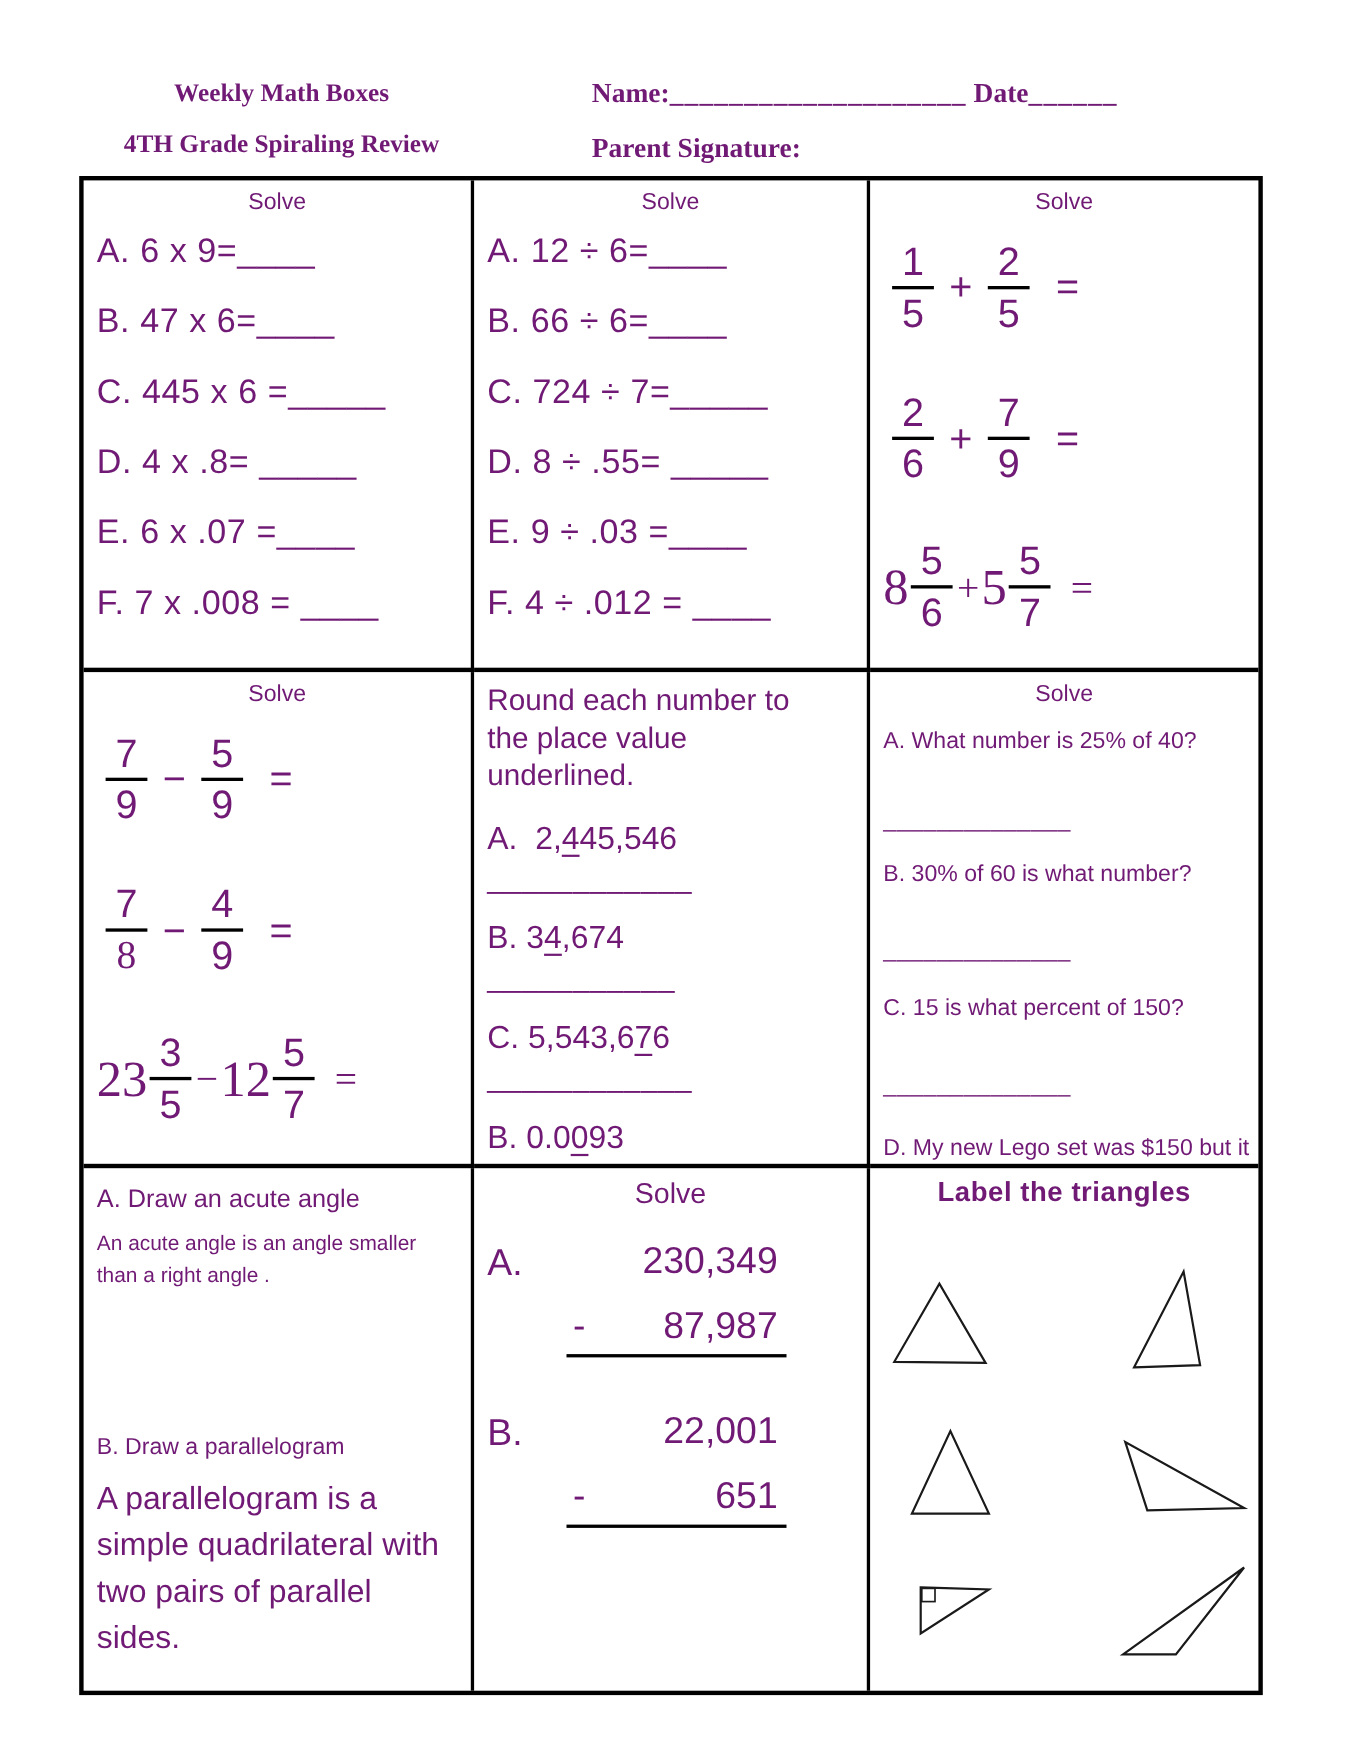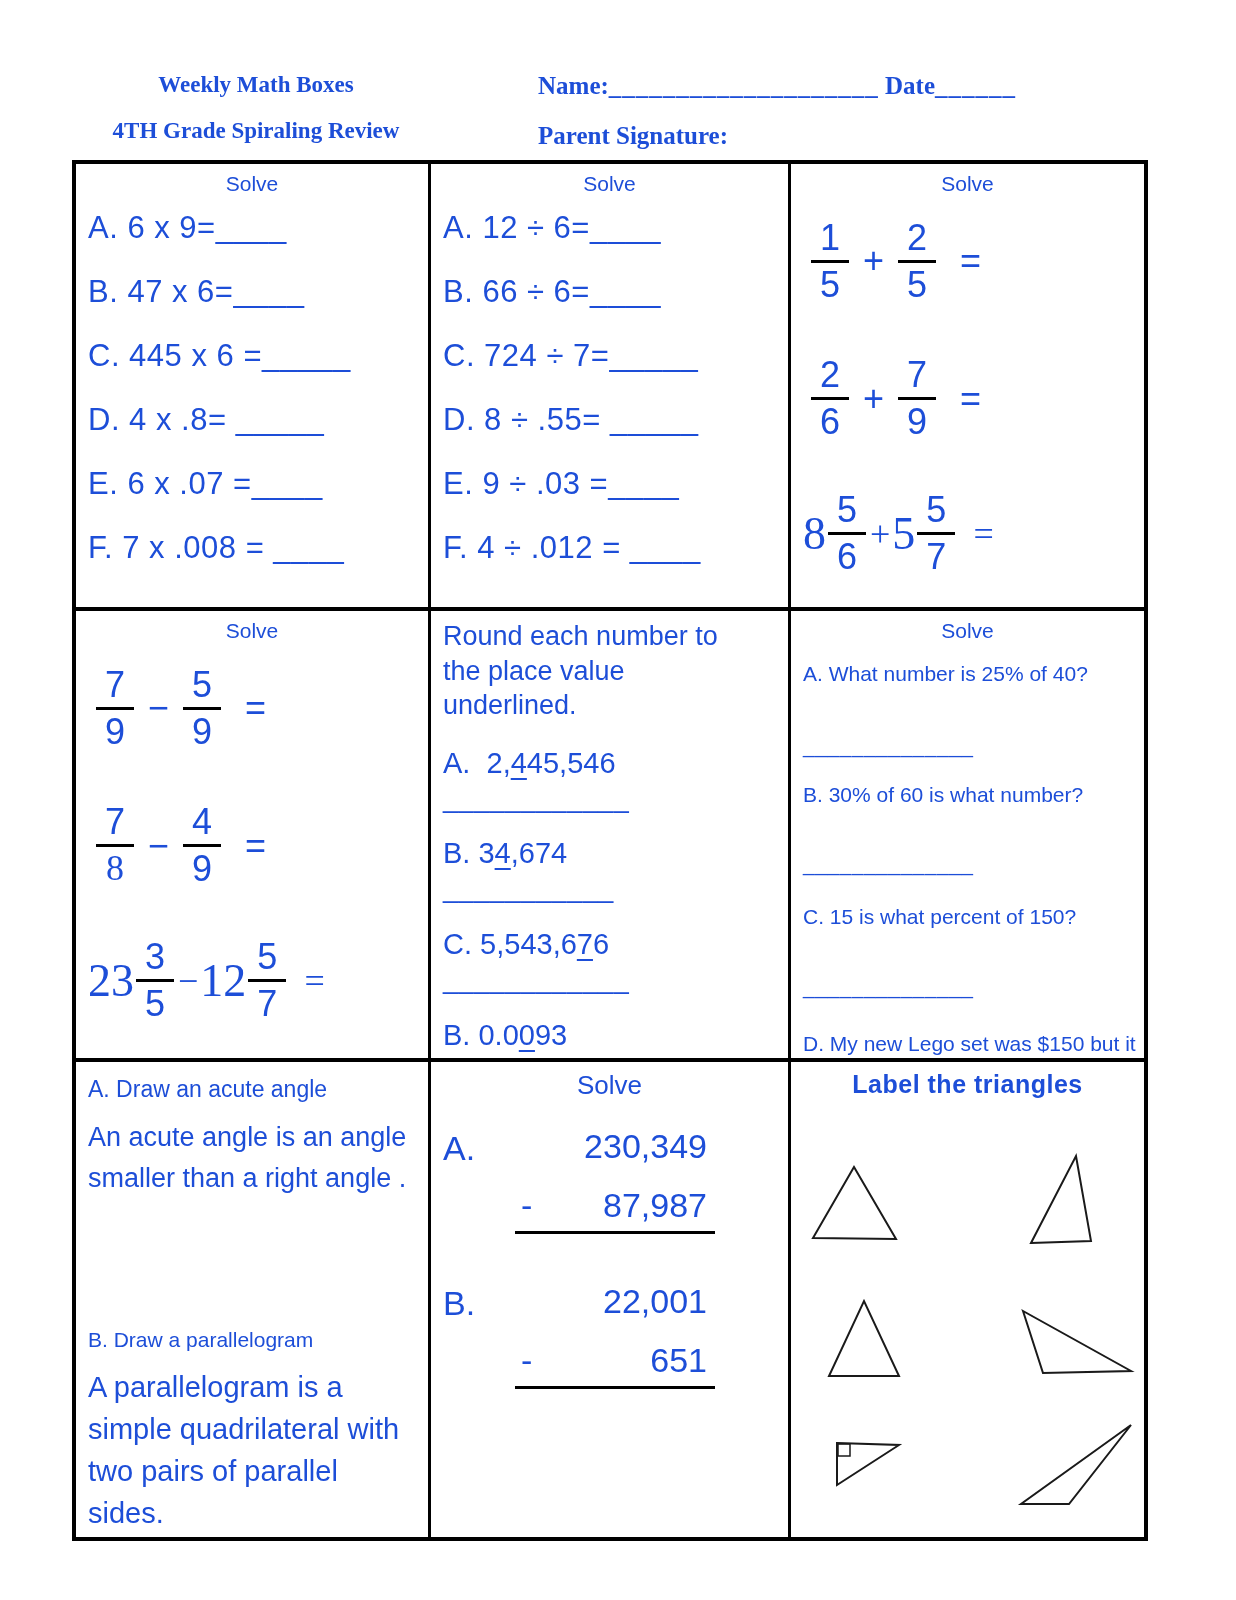--- a/index.html
+++ b/index.html
@@ -1,17 +1,17 @@
 <!DOCTYPE html>
 <html><head>
 <meta charset="utf-8">
 <style>
   html,body{margin:0;padding:0;background:#e8e8e8;}
   .page{width:1236px;height:1600px;background:#ffffff;position:relative;
-        font-family:"Liberation Sans",sans-serif;color:#1d4ed8;overflow:hidden;}
+        font-family:"Liberation Sans",sans-serif;color:#701a75;overflow:hidden;}
 
   
   .hdr{position:absolute;top:72px;left:72px;right:70px;display:flex;}
   .hdr-titles{width:368px;text-align:center;font-family:"Liberation Serif",serif;font-weight:bold;font-size:23px;}
   .hdr-title2{margin-top:20px;}
   .hdr-fields{margin-left:98px;font-family:"Liberation Serif",serif;font-weight:bold;font-size:25px;}
   .hdr-parent{margin-top:22px;}
   .blank-serif{font-weight:bold;letter-spacing:1px;}
 
   
@@ -51,21 +51,21 @@
   .r-item{font-size:29px;margin-top:24px;white-space:nowrap;}
   .r-under{text-decoration:underline;text-underline-offset:5px;text-decoration-thickness:2px;}
   .r-blank{font-size:27px;margin-top:4px;letter-spacing:0.5px;line-height:1.1;}
 
   
   .p-item{font-size:21px;line-height:1.4;width:336px;}
   .p-blank{font-size:21px;letter-spacing:0.5px;}
 
   
   .g-title{font-size:23px;}
-  .g-def{font-size:27px;line-height:1.5;width:322px;margin-top:14px;}
+  .g-def{font-size:19px;line-height:1.5;width:322px;margin-top:14px;}
 
   
   .sub-prob{display:flex;font-size:34px;}
   .sub-label{width:72px;padding-top:2px;}
   .sub-col{width:200px;}
   .sub-top{text-align:right;padding-right:8px;}
   .sub-bot{display:flex;justify-content:space-between;margin-top:20px;
            border-bottom:3px solid #000;padding:0 8px 6px 6px;}
 
   

